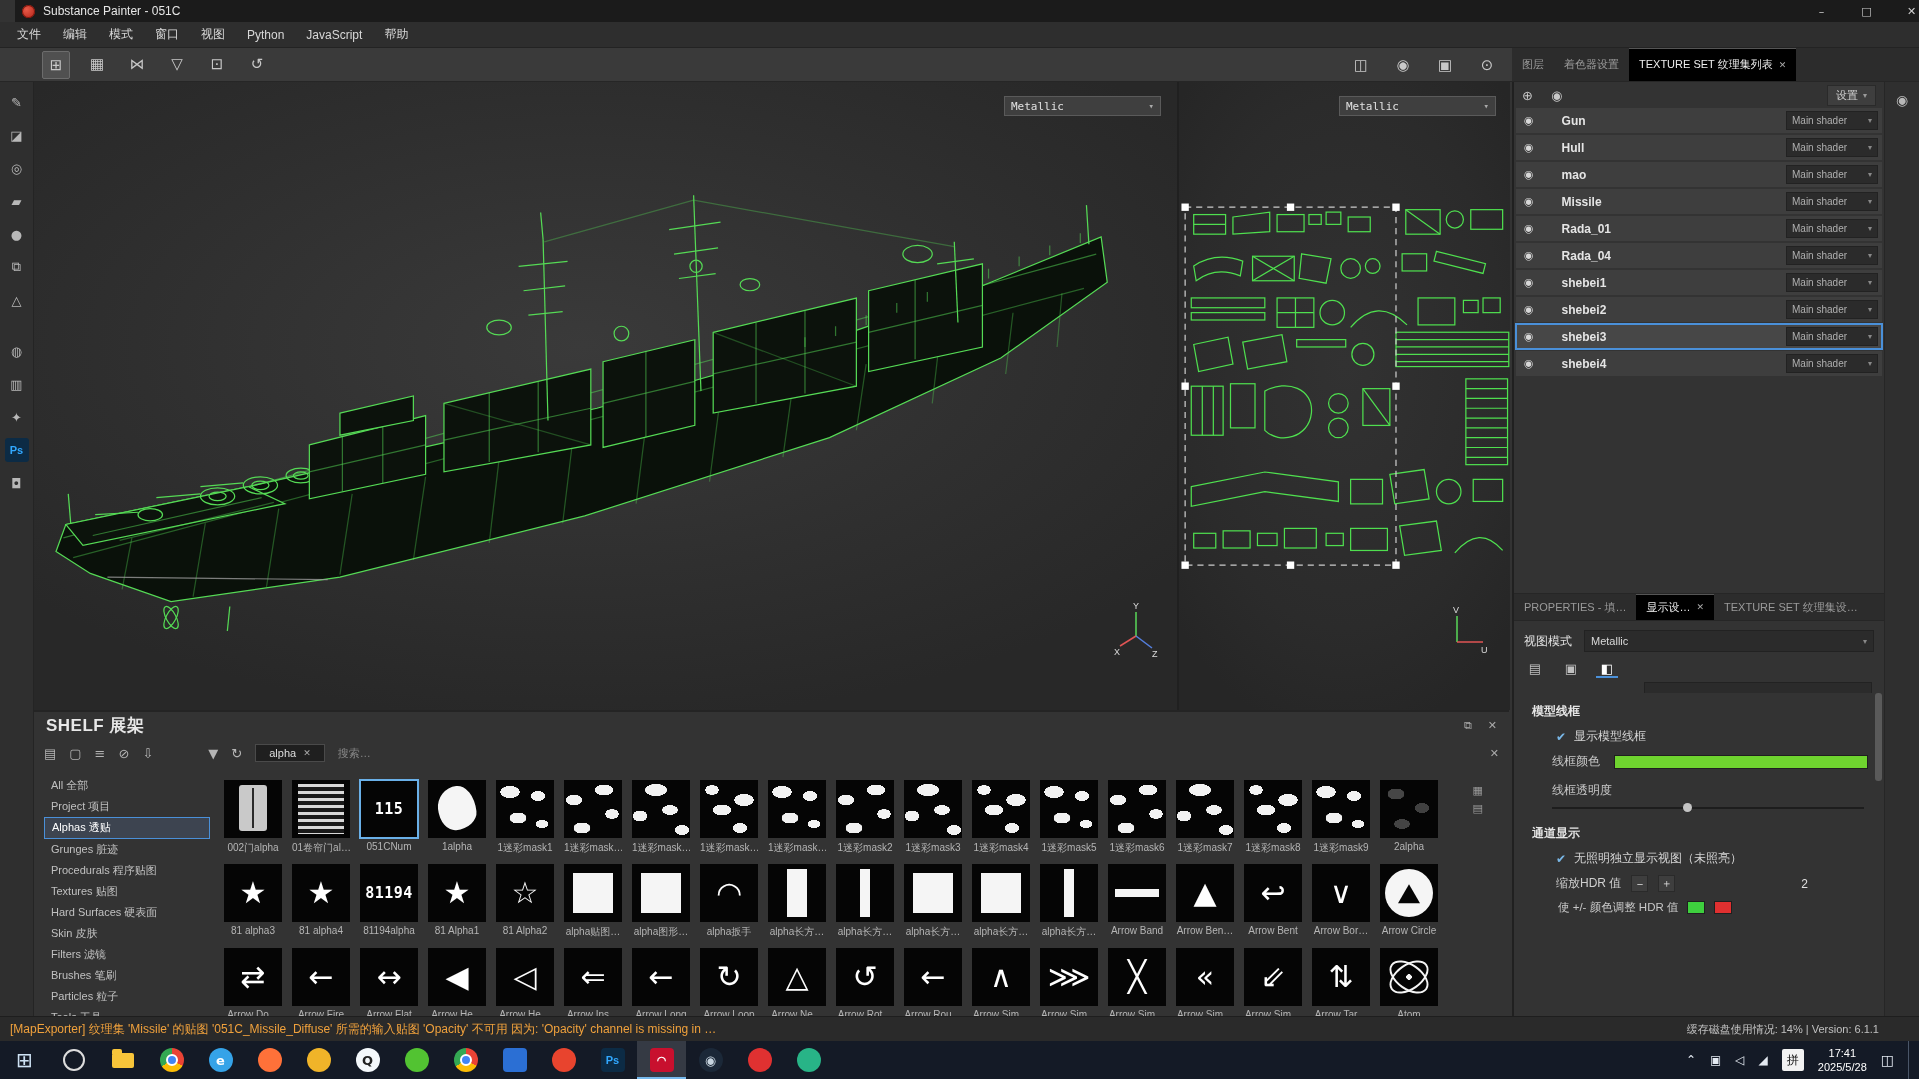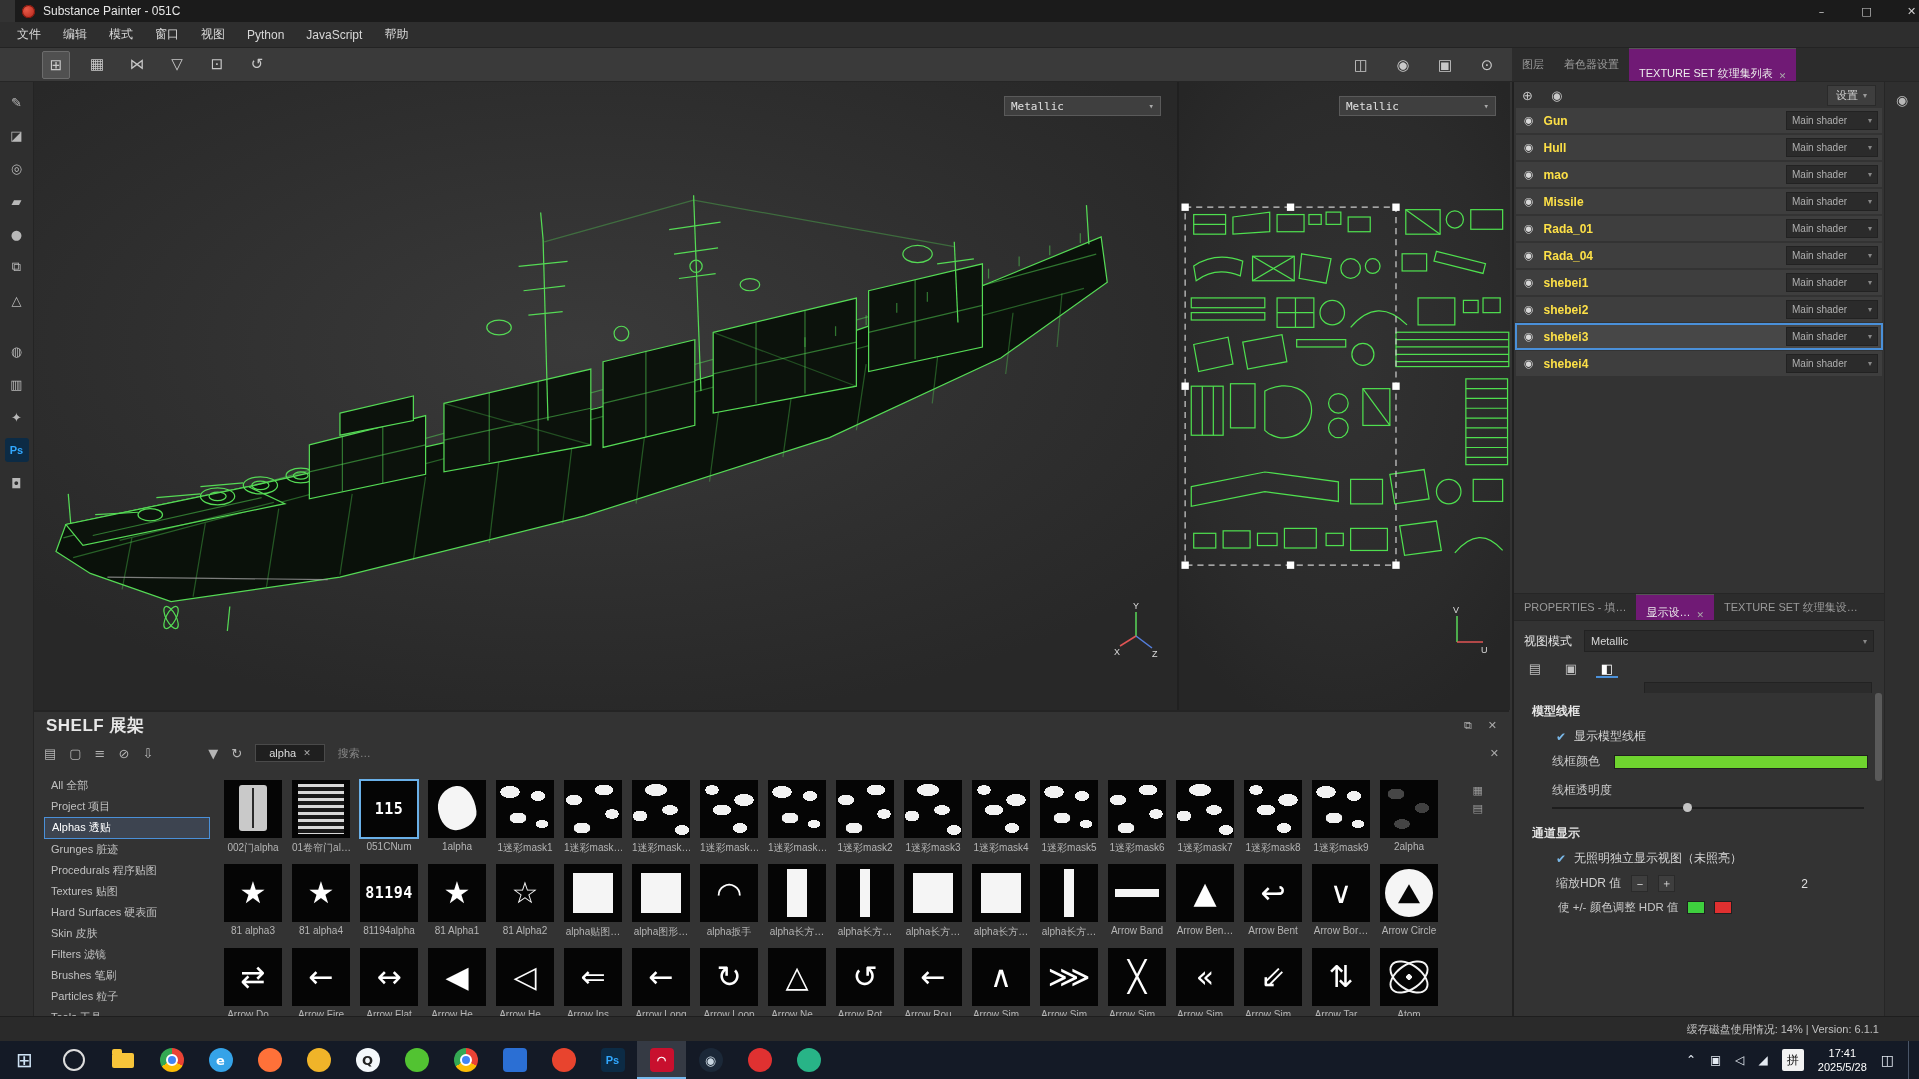--- a/index.html
+++ b/index.html
@@ -19,21 +19,21 @@
 
   
   .toolbar{position:absolute;left:0;top:48px;width:1512px;height:34px;background:#3a3a3a;border-bottom:1px solid #262626;display:flex;align-items:center;box-sizing:border-box;padding-left:42px;gap:14px;}
   .tb-icon{width:26px;height:26px;display:grid;place-items:center;color:#c8c8c8;font-size:15px;font-family:"DejaVu Sans",sans-serif;}
   .tb-icon.active{background:#505050;border:1px solid #6c6c6c;border-radius:2px;}
   .tb-right{margin-left:auto;margin-right:12px;display:flex;gap:16px;}
 
   
   .paneltabs{position:absolute;left:1512px;top:48px;width:407px;height:34px;background:#2c2c2c;border-bottom:1px solid #262626;display:flex;align-items:stretch;box-sizing:border-box;}
   .ptab{padding:0 10px;font-size:11px;color:#9a9a9a;display:flex;align-items:center;gap:6px;white-space:nowrap;}
-  .ptab.active{background:#701a75;color:#ececec;box-shadow:inset 0 1px 0 #555;align-items:flex-end;}
+  .ptab.active{background:#000000;color:#ececec;box-shadow:inset 0 1px 0 #555;}
   .tabx{font-size:9px;color:#aaa;font-family:"DejaVu Sans",sans-serif;}
 
   
   .left-strip{position:absolute;left:0;top:82px;width:34px;height:934px;background:#2f2f2f;border-right:1px solid #242424;display:flex;flex-direction:column;align-items:center;padding-top:8px;gap:9px;box-sizing:border-box;}
   .tool-i{width:24px;height:24px;display:grid;place-items:center;color:#b8b8b8;font-size:13px;font-family:"DejaVu Sans",sans-serif;}
   .tool-i.gap{margin-top:18px;}
   .tool-i.ps{background:#0c2b45;color:#31a8ff;font-weight:bold;font-size:11px;border-radius:3px;font-family:"Liberation Sans",sans-serif;}
 
   
   .vp3d{position:absolute;left:34px;top:82px;width:1145px;height:628px;background:radial-gradient(ellipse 65% 60% at 48% 42%,#3a3a3a 0%,#2f2f2f 60%,#282828 100%);border-right:2px solid #202020;box-sizing:border-box;overflow:hidden;}
@@ -51,21 +51,21 @@
 
   .ts-subbar{height:26px;display:flex;align-items:center;padding:0 8px;gap:18px;}
   .sub-ico{color:#c8c8c8;font-size:13px;font-family:"DejaVu Sans",sans-serif;}
   .settings-btn{margin-left:auto;background:#3e3e3e;border:1px solid #2a2a2a;color:#cfcfcf;font-size:11px;padding:2px 8px;display:flex;align-items:center;gap:5px;}
   .settings-btn .car{font-size:8px;color:#9a9a9a;}
 
   .ts-list{padding:0 2px;}
   .ts-row{height:25px;margin-bottom:2px;background:#3e3e3e;display:flex;align-items:center;position:relative;}
   .ts-row.selected{outline:2px solid #4a90d9;outline-offset:-1px;background:#474747;}
   .eye{color:#d8d8d8;font-size:11px;margin-left:8px;font-family:"DejaVu Sans",sans-serif;}
-  .ts-name{margin-left:10px;font-size:12px;font-weight:bold;color:#fde047;}
+  .ts-name{margin-left:28px;font-size:12px;font-weight:bold;color:#e5e5e5;}
   .shader-box{position:absolute;right:4px;top:3px;width:92px;height:19px;background:#2b2b2b;border:1px solid #222;color:#b0b0b0;font-size:10px;display:flex;align-items:center;justify-content:space-between;padding:0 5px;box-sizing:border-box;}
   .shader-box .car{font-size:8px;color:#888;}
 
   
   .disp{position:absolute;left:0;top:511px;right:0;bottom:0;}
   .disp-tabs{height:26px;background:#2c2c2c;border-top:1px solid #262626;border-bottom:1px solid #262626;display:flex;align-items:stretch;}
   .vm-row{margin:9px 10px 6px 10px;display:flex;align-items:center;}
   .vm-label{font-size:12px;color:#e0e0e0;white-space:nowrap;}
   .vm-dd{margin-left:12px;flex:1;height:20px;background:#2b2b2b;border:1px solid #222;color:#d8d8d8;font-size:11px;display:flex;align-items:center;justify-content:space-between;padding:0 6px;}
   .vm-dd .car{font-size:8px;color:#888;}
@@ -899,20 +899,21 @@
         </div>
       </div>
   </div>
   <div class="grid-toggles" id="grid-toggles">
       <span>▦</span>
       <span>▤</span>
     </div>
 </div>
 
 <div class="statusbar">
+  <span class="status-msg">[MapExporter] 纹理集 'Missile' 的贴图 '051C_Missile_Diffuse' 所需的输入贴图 'Opacity' 不可用 因为: 'Opacity' channel is missing in …</span>
   <span class="status-right">缓存磁盘使用情况: 14% | Version: 6.1.1</span>
 </div>
 
 <div class="taskbar">
   <div id="tb-apps" style="display:flex;">
       <div class="tb-cell">
         <span class="start-g">⊞</span>
       </div>
       <div class="tb-cell">
         <span class="ring"></span>

